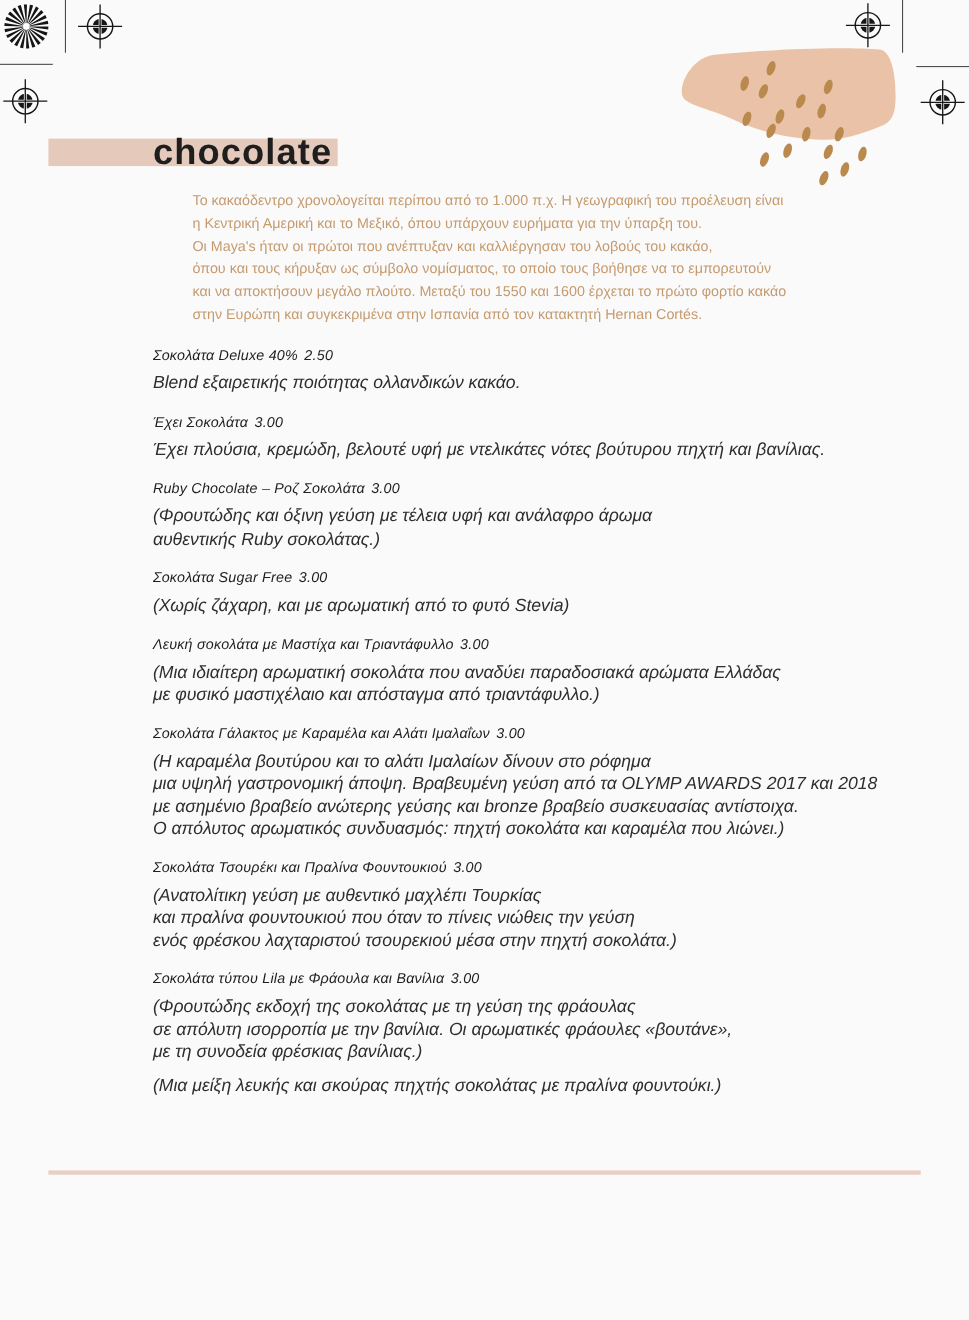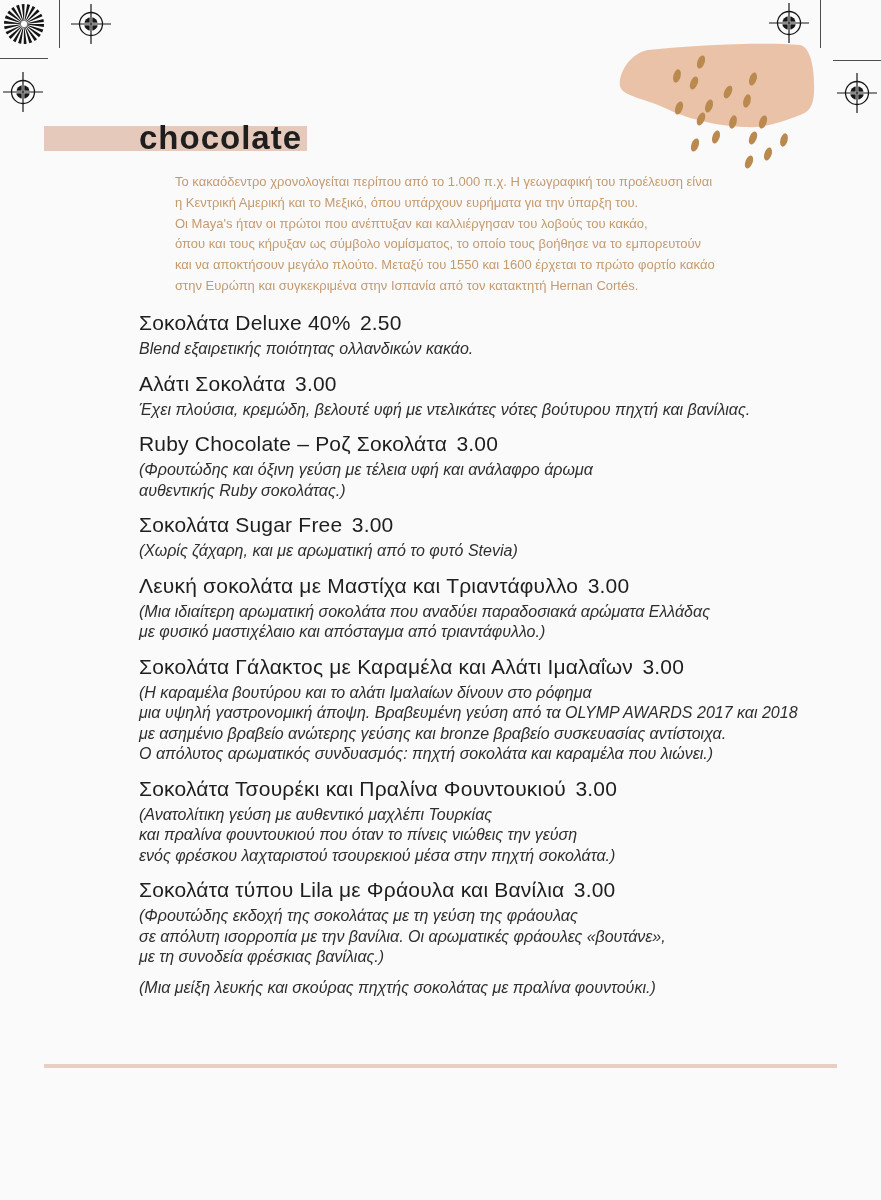--- a/index.html
+++ b/index.html
@@ -22,21 +22,21 @@
     font-weight:600;letter-spacing:1px;color:var(--heading-text);
   }
   .intro{
     position:absolute;left:139px;top:172px;width:690px;
     font-size:13px;line-height:20.8px;color:var(--intro-text);
     white-space:pre-line;
     margin-left:36px;
   }
   .items{position:absolute;left:139px;top:309px;width:700px;}
   .item{margin-bottom:10px;}
-  .item-heading{font-size:21px;line-height:28px;margin-bottom:2px;font-weight:400;letter-spacing:.2px;color:var(--heading-text);}
+  .item-heading{font-size:13px;line-height:28px;margin-bottom:2px;font-weight:400;letter-spacing:.2px;color:var(--heading-text);font-style:italic;}
   .price{margin-left:.45em;}
   .item-desc{font-size:16px;line-height:20.5px;font-style:italic;color:var(--desc-text);white-space:pre-line;}
   .band{position:absolute;left:44px;top:1064px;width:793px;height:91px;background:var(--band);}
   .blob-svg{position:absolute;left:615px;top:40px;}
 </style>
 </head>
 <body>
 
 <svg width="0" height="0" style="position:absolute" aria-hidden="true">
   <defs>
@@ -131,21 +131,21 @@
 στην Ευρώπη και συγκεκριμένα στην Ισπανία από τον κατακτητή Hernan Cortés.</div>
 
   <div class="items">
 
     <div class="item">
       <div class="item-heading"><span>Σοκολάτα Deluxe 40%</span><span class="price">2.50</span></div>
       <div class="item-desc">Blend εξαιρετικής ποιότητας ολλανδικών κακάο.</div>
     </div>
 
     <div class="item">
-      <div class="item-heading"><span>Αλάτι Σοκολάτα</span><span class="price">3.00</span></div>
+      <div class="item-heading"><span>Έχει Σοκολάτα</span><span class="price">3.00</span></div>
       <div class="item-desc">Έχει πλούσια, κρεμώδη, βελουτέ υφή με ντελικάτες νότες βούτυρου πηχτή και βανίλιας.</div>
     </div>
 
     <div class="item">
       <div class="item-heading"><span>Ruby Chocolate – Ροζ Σοκολάτα</span><span class="price">3.00</span></div>
       <div class="item-desc">(Φρουτώδης και όξινη γεύση με τέλεια υφή και ανάλαφρο άρωμα
 αυθεντικής Ruby σοκολάτας.)</div>
     </div>
 
     <div class="item">

